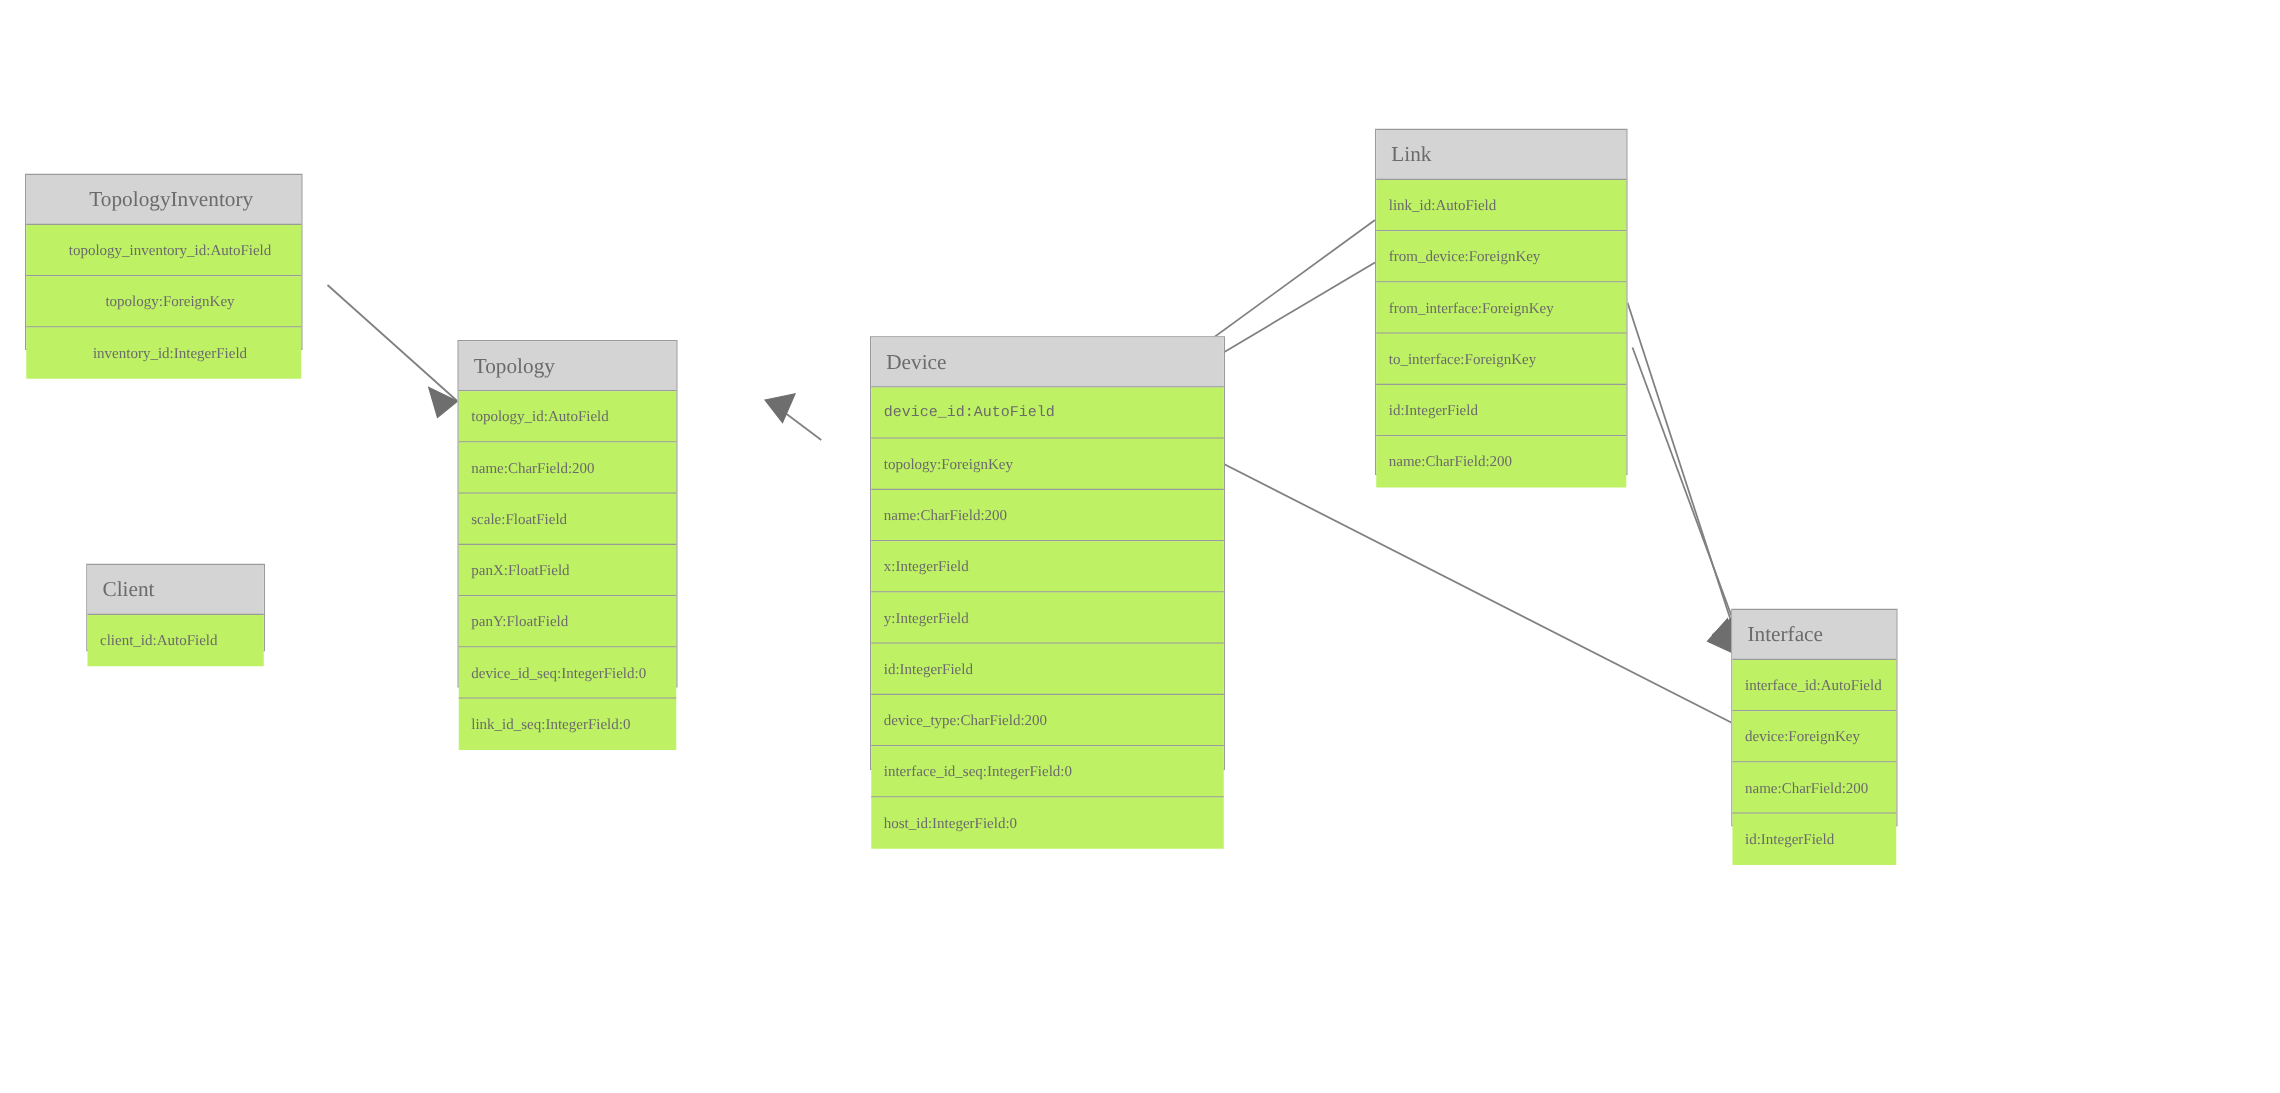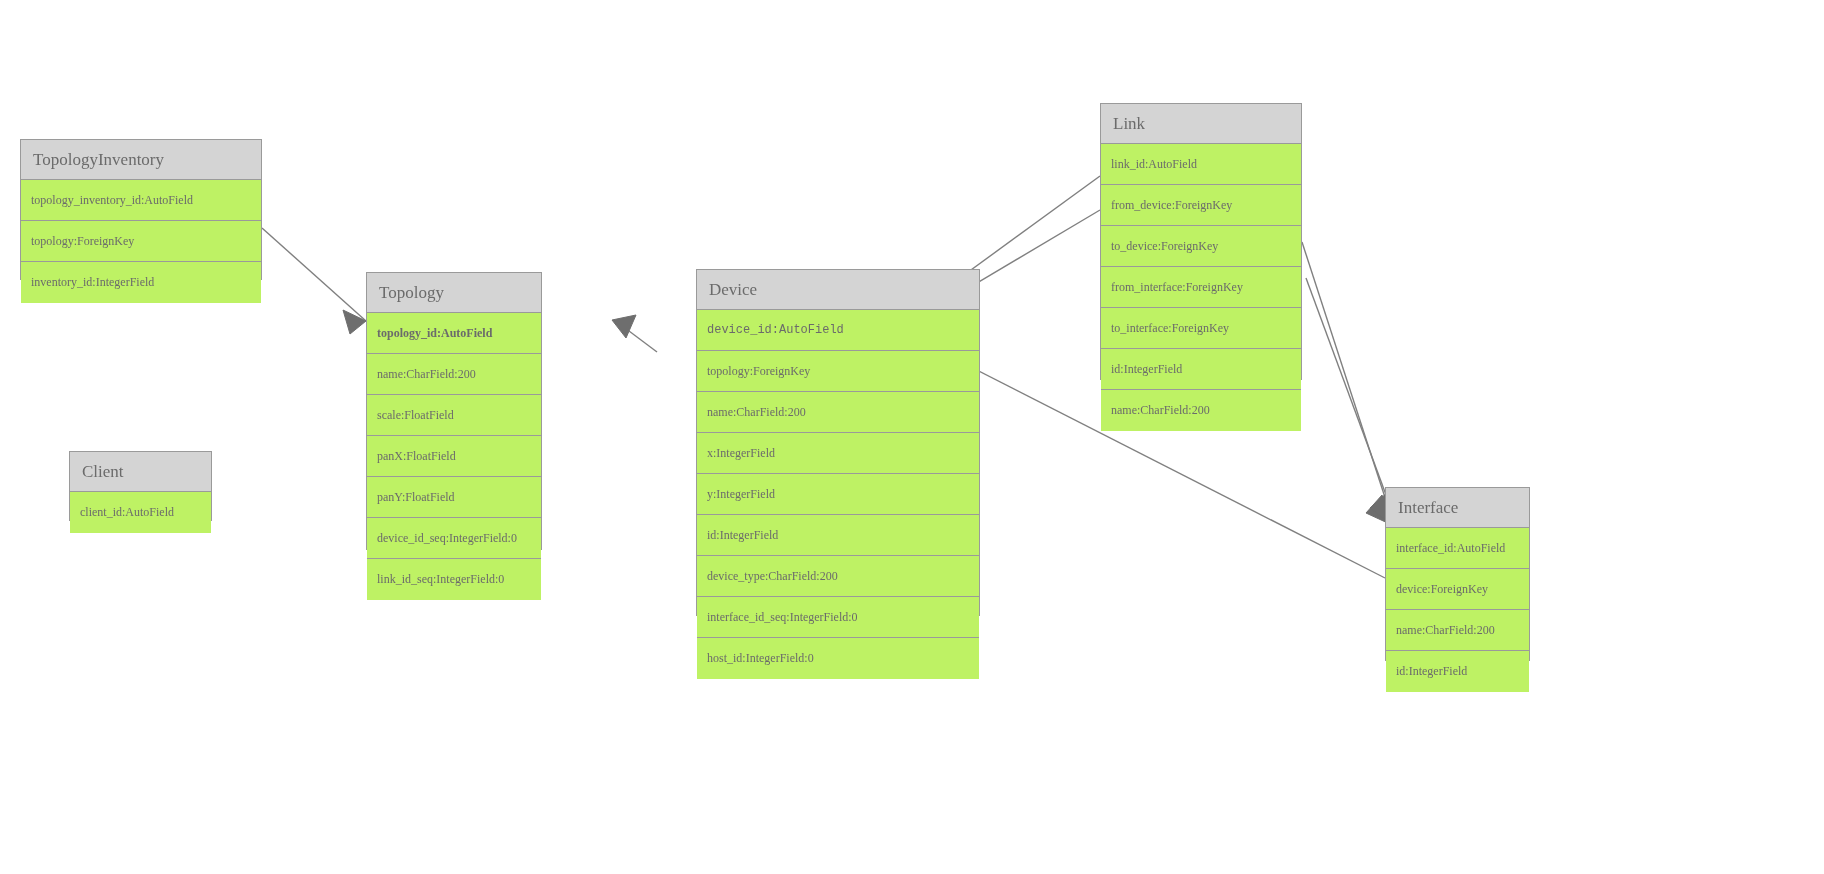--- a/index.html
+++ b/index.html
@@ -88,33 +88,33 @@
         <path d="M 1306,278 L 1396,522" stroke="#808080" stroke-width="1.4" fill="none"></path>
         <path d="M 1392,525 L 1370,508 L 1388,492 Z" fill="#6e6e6e" stroke="#6e6e6e" stroke-width="1"></path>
       </g>
       <g>
         <path d="M 1385,578 L 910,336" stroke="#808080" stroke-width="1.4" fill="none"></path>
         <path d="M 891,326 L 914,325 L 903,350 Z" fill="#6e6e6e" stroke="#6e6e6e" stroke-width="1"></path>
       </g>
     </svg>
 
   <div id="entities-layer">
-      <div class="entity" style="left: 20px; top: 139px; width: 242px; height: 141px; border-color: rgb(154, 154, 154);">
+      <div class="entity" style="left: 20px; top: 139px; width: 222px; height: 141px; border-color: rgb(154, 154, 154); text-align: center;">
         <div class="entity-header" style="background: rgb(212, 212, 212); border-bottom-color: rgb(154, 154, 154); color: rgb(107, 107, 107);">TopologyInventory</div>
         <div class="field-row" style="border-bottom-color: rgb(154, 154, 154); color: rgb(107, 107, 107);">topology_inventory_id:AutoField</div>
         <div class="field-row" style="border-bottom-color: rgb(154, 154, 154); color: rgb(107, 107, 107);">topology:ForeignKey</div>
         <div class="field-row" style="border-bottom-color: rgb(154, 154, 154); color: rgb(107, 107, 107);">inventory_id:IntegerField</div>
       </div>
       <div class="entity" style="left: 69px; top: 451px; width: 143px; height: 70px; border-color: rgb(154, 154, 154);">
         <div class="entity-header" style="background: rgb(212, 212, 212); border-bottom-color: rgb(154, 154, 154); color: rgb(107, 107, 107);">Client</div>
         <div class="field-row" style="border-bottom-color: rgb(154, 154, 154); color: rgb(107, 107, 107);">client_id:AutoField</div>
       </div>
       <div class="entity" style="left: 366px; top: 272px; width: 176px; height: 278px; border-color: rgb(154, 154, 154);">
         <div class="entity-header" style="background: rgb(212, 212, 212); border-bottom-color: rgb(154, 154, 154); color: rgb(107, 107, 107);">Topology</div>
-        <div class="field-row" style="border-bottom-color: rgb(154, 154, 154); color: rgb(107, 107, 107); font-weight: bold;">topology_id:AutoField</div>
+        <div class="field-row" style="border-bottom-color: rgb(154, 154, 154); color: rgb(107, 107, 107);">topology_id:AutoField</div>
         <div class="field-row" style="border-bottom-color: rgb(154, 154, 154); color: rgb(107, 107, 107);">name:CharField:200</div>
         <div class="field-row" style="border-bottom-color: rgb(154, 154, 154); color: rgb(107, 107, 107);">scale:FloatField</div>
         <div class="field-row" style="border-bottom-color: rgb(154, 154, 154); color: rgb(107, 107, 107);">panX:FloatField</div>
         <div class="field-row" style="border-bottom-color: rgb(154, 154, 154); color: rgb(107, 107, 107);">panY:FloatField</div>
         <div class="field-row" style="border-bottom-color: rgb(154, 154, 154); color: rgb(107, 107, 107);">device_id_seq:IntegerField:0</div>
         <div class="field-row" style="border-bottom-color: rgb(154, 154, 154); color: rgb(107, 107, 107);">link_id_seq:IntegerField:0</div>
       </div>
       <div class="entity" style="left: 696px; top: 269px; width: 284px; height: 347px; border-color: rgb(154, 154, 154);">
         <div class="entity-header" style="background: rgb(212, 212, 212); border-bottom-color: rgb(154, 154, 154); color: rgb(107, 107, 107);">Device</div>
         <div class="field-row" style="border-bottom-color: rgb(154, 154, 154); color: rgb(107, 107, 107); font-family: Liberation Mono, monospace;">device_id:AutoField</div>
@@ -124,27 +124,26 @@
         <div class="field-row" style="border-bottom-color: rgb(154, 154, 154); color: rgb(107, 107, 107);">y:IntegerField</div>
         <div class="field-row" style="border-bottom-color: rgb(154, 154, 154); color: rgb(107, 107, 107);">id:IntegerField</div>
         <div class="field-row" style="border-bottom-color: rgb(154, 154, 154); color: rgb(107, 107, 107);">device_type:CharField:200</div>
         <div class="field-row" style="border-bottom-color: rgb(154, 154, 154); color: rgb(107, 107, 107);">interface_id_seq:IntegerField:0</div>
         <div class="field-row" style="border-bottom-color: rgb(154, 154, 154); color: rgb(107, 107, 107);">host_id:IntegerField:0</div>
       </div>
       <div class="entity" style="left: 1100px; top: 103px; width: 202px; height: 277px; border-color: rgb(154, 154, 154);">
         <div class="entity-header" style="background: rgb(212, 212, 212); border-bottom-color: rgb(154, 154, 154); color: rgb(107, 107, 107);">Link</div>
         <div class="field-row" style="border-bottom-color: rgb(154, 154, 154); color: rgb(107, 107, 107);">link_id:AutoField</div>
         <div class="field-row" style="border-bottom-color: rgb(154, 154, 154); color: rgb(107, 107, 107);">from_device:ForeignKey</div>
-        <div class="field-row" style="border-bottom-color: rgb(154, 154, 154); color: rgb(107, 107, 107);">to_device:ForeignKey</div>
         <div class="field-row" style="border-bottom-color: rgb(154, 154, 154); color: rgb(107, 107, 107);">from_interface:ForeignKey</div>
         <div class="field-row" style="border-bottom-color: rgb(154, 154, 154); color: rgb(107, 107, 107);">to_interface:ForeignKey</div>
         <div class="field-row" style="border-bottom-color: rgb(154, 154, 154); color: rgb(107, 107, 107);">id:IntegerField</div>
         <div class="field-row" style="border-bottom-color: rgb(154, 154, 154); color: rgb(107, 107, 107);">name:CharField:200</div>
       </div>
-      <div class="entity" style="left: 1385px; top: 487px; width: 145px; height: 174px; border-color: rgb(154, 154, 154);">
+      <div class="entity" style="left: 1385px; top: 487px; width: 133px; height: 174px; border-color: rgb(154, 154, 154);">
         <div class="entity-header" style="background: rgb(212, 212, 212); border-bottom-color: rgb(154, 154, 154); color: rgb(107, 107, 107);">Interface</div>
         <div class="field-row" style="border-bottom-color: rgb(154, 154, 154); color: rgb(107, 107, 107);">interface_id:AutoField</div>
         <div class="field-row" style="border-bottom-color: rgb(154, 154, 154); color: rgb(107, 107, 107);">device:ForeignKey</div>
         <div class="field-row" style="border-bottom-color: rgb(154, 154, 154); color: rgb(107, 107, 107);">name:CharField:200</div>
         <div class="field-row" style="border-bottom-color: rgb(154, 154, 154); color: rgb(107, 107, 107);">id:IntegerField</div>
       </div>
     </div>
 
 </div>
 

